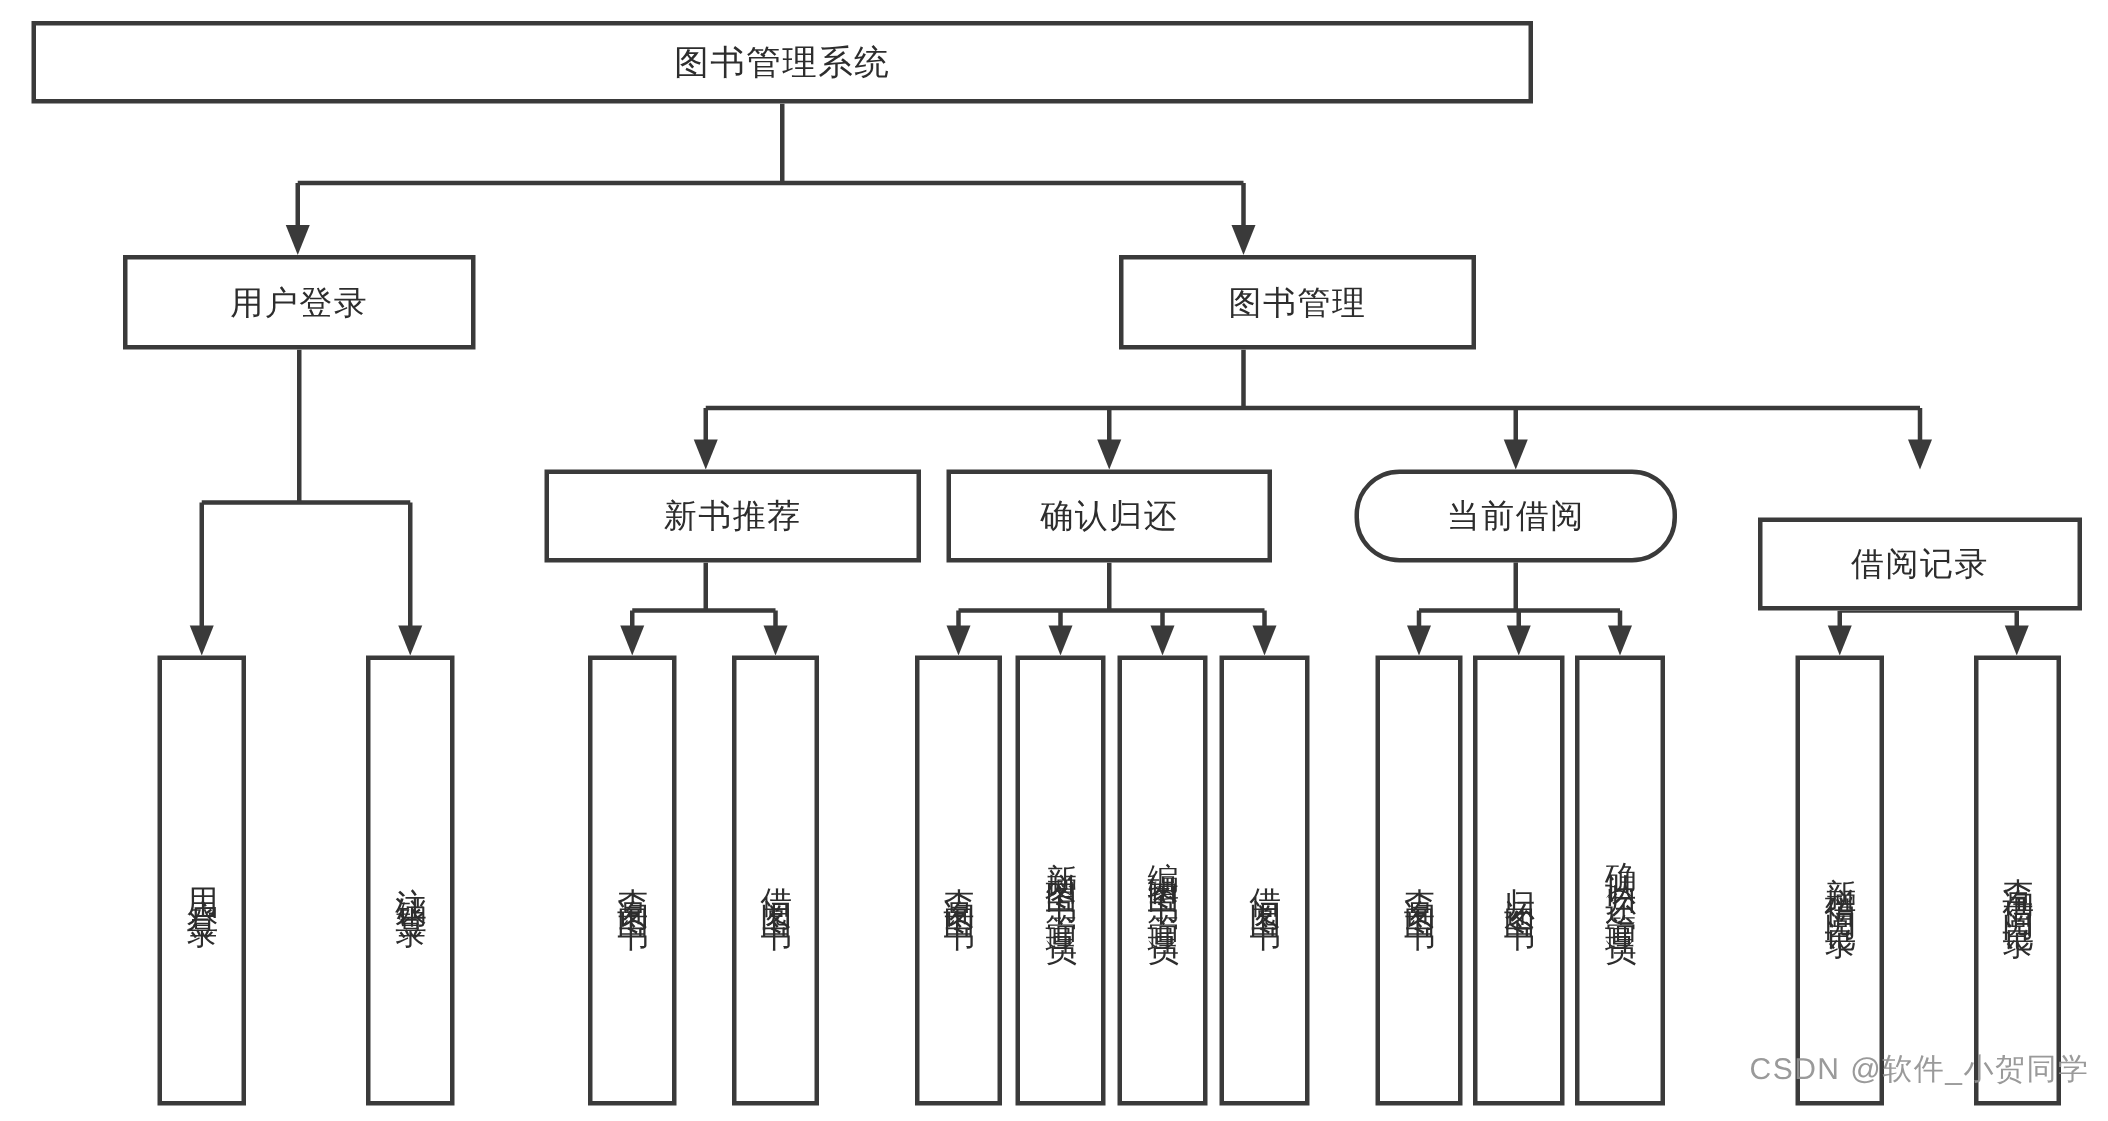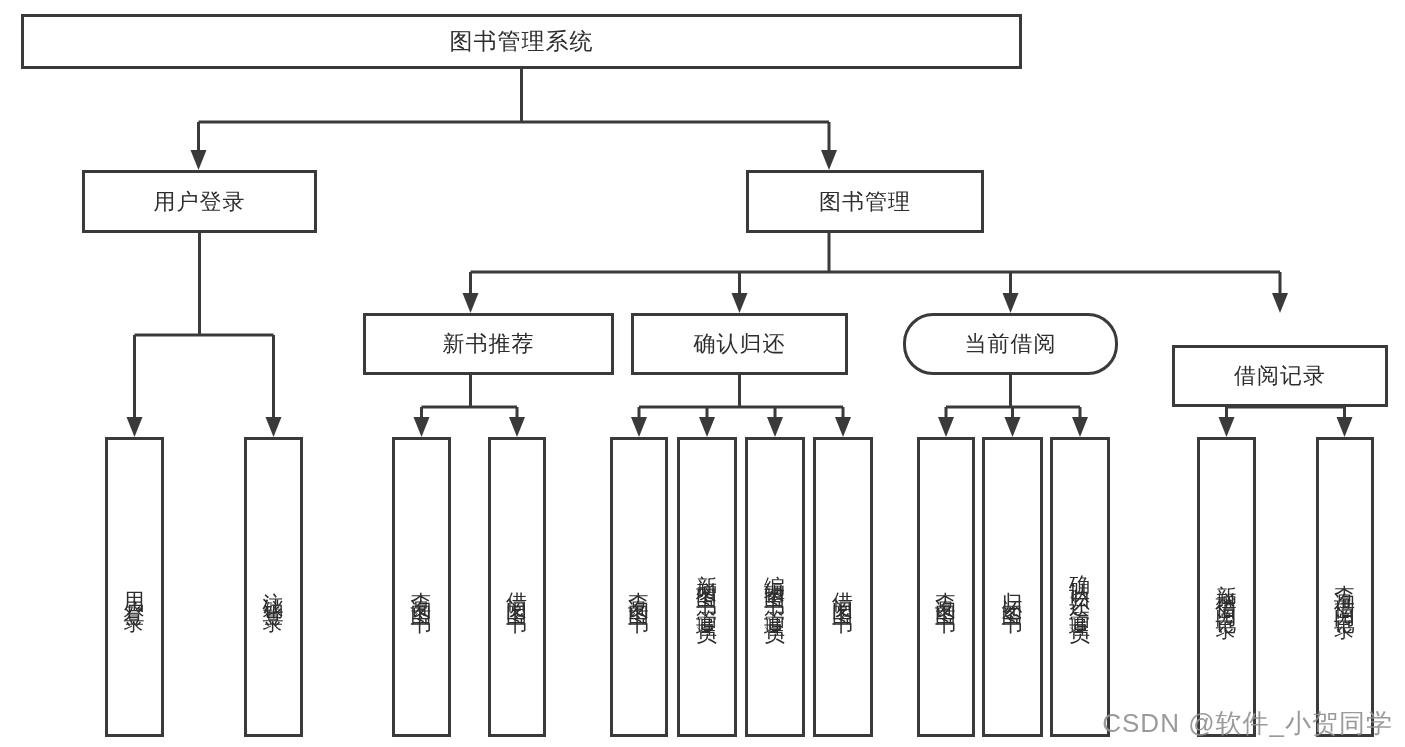--- a/index.html
+++ b/index.html
@@ -39,22 +39,22 @@
     writing-mode: vertical-rl;
     text-orientation: mixed;
     font-size: 21px;
     letter-spacing: 7px;
     line-height: 1;
     padding-top: 4px;
   }
   .watermark {
     position: absolute;
     right: 12px;
-    bottom: 6px;
-    font-size: 26px;
+    bottom: 21px;
+    font-size: 20px;
     color: rgba(145, 145, 145, 0.92);
     letter-spacing: 1px;
     z-index: 5;
     white-space: nowrap;
   }
 </style>
 </head>
 <body>
 
 <div class="canvas">

